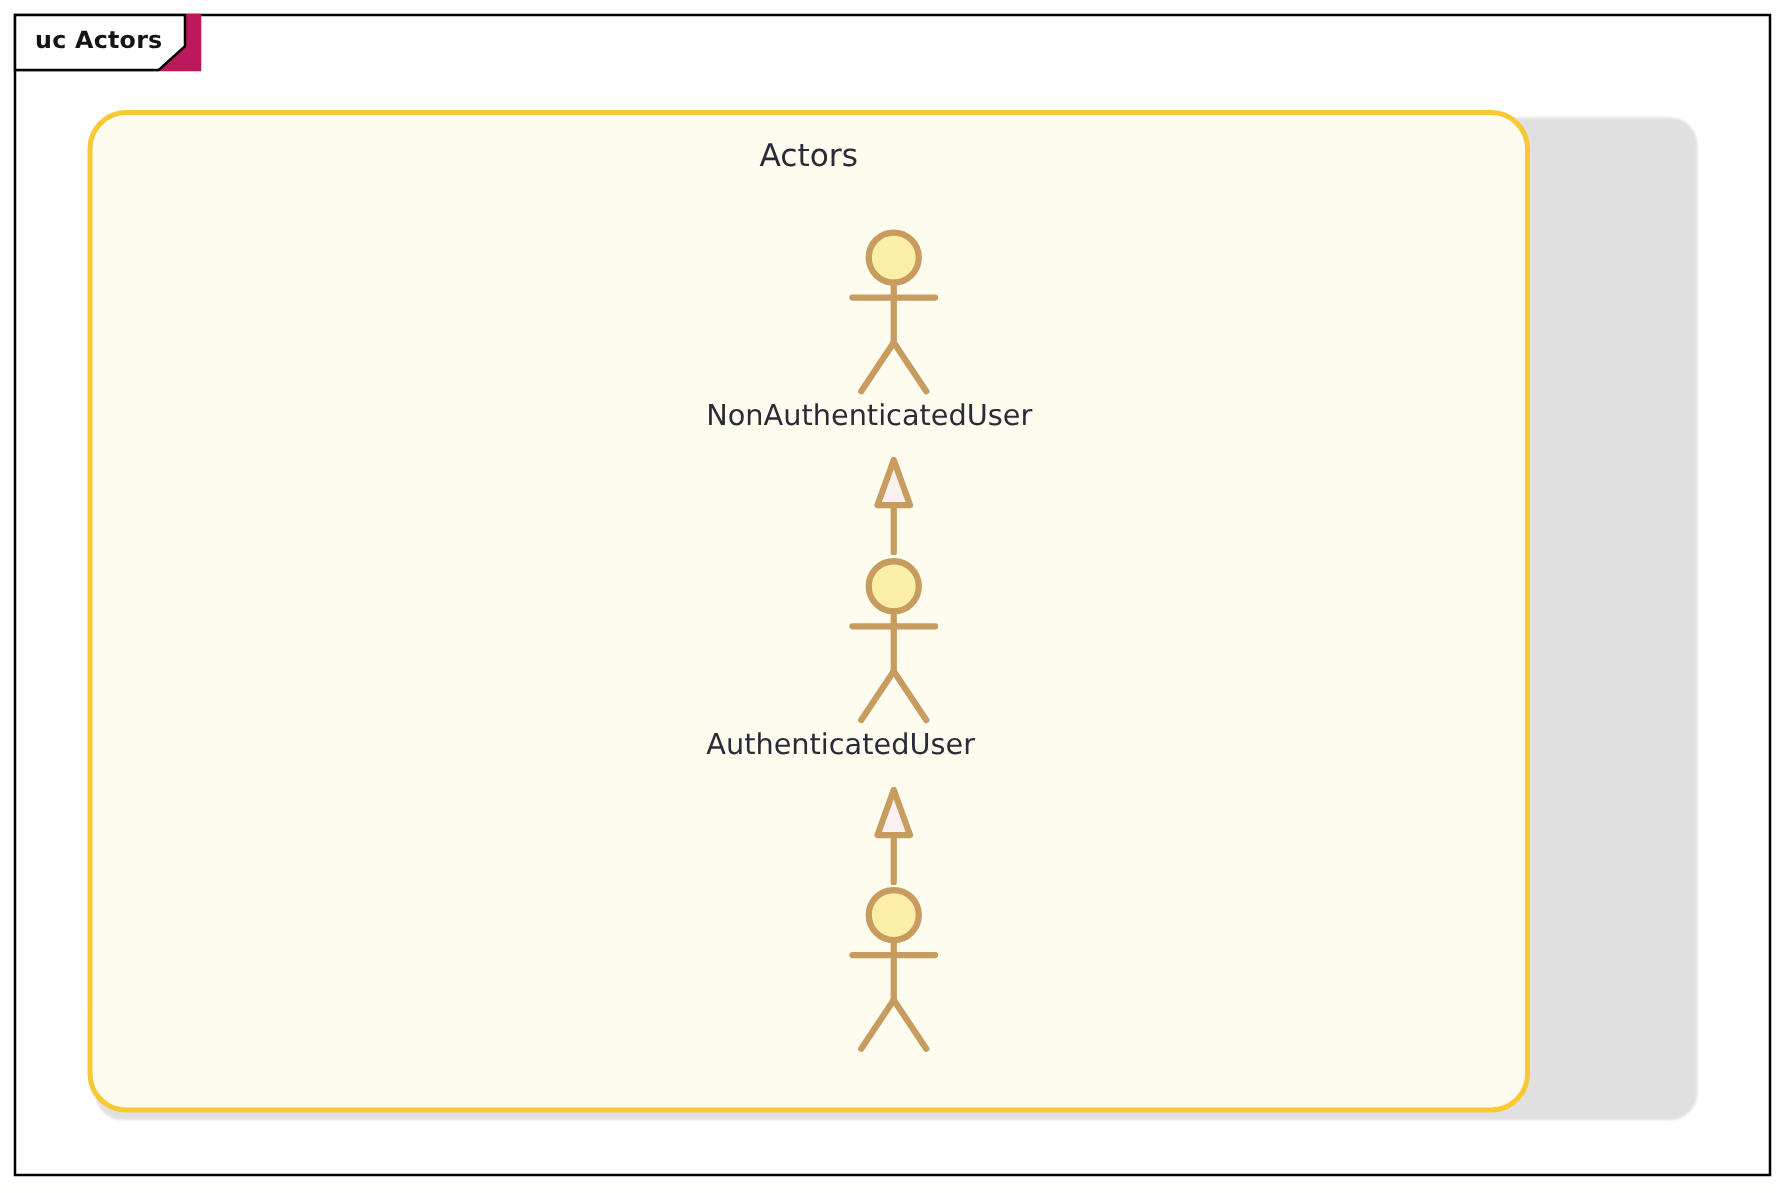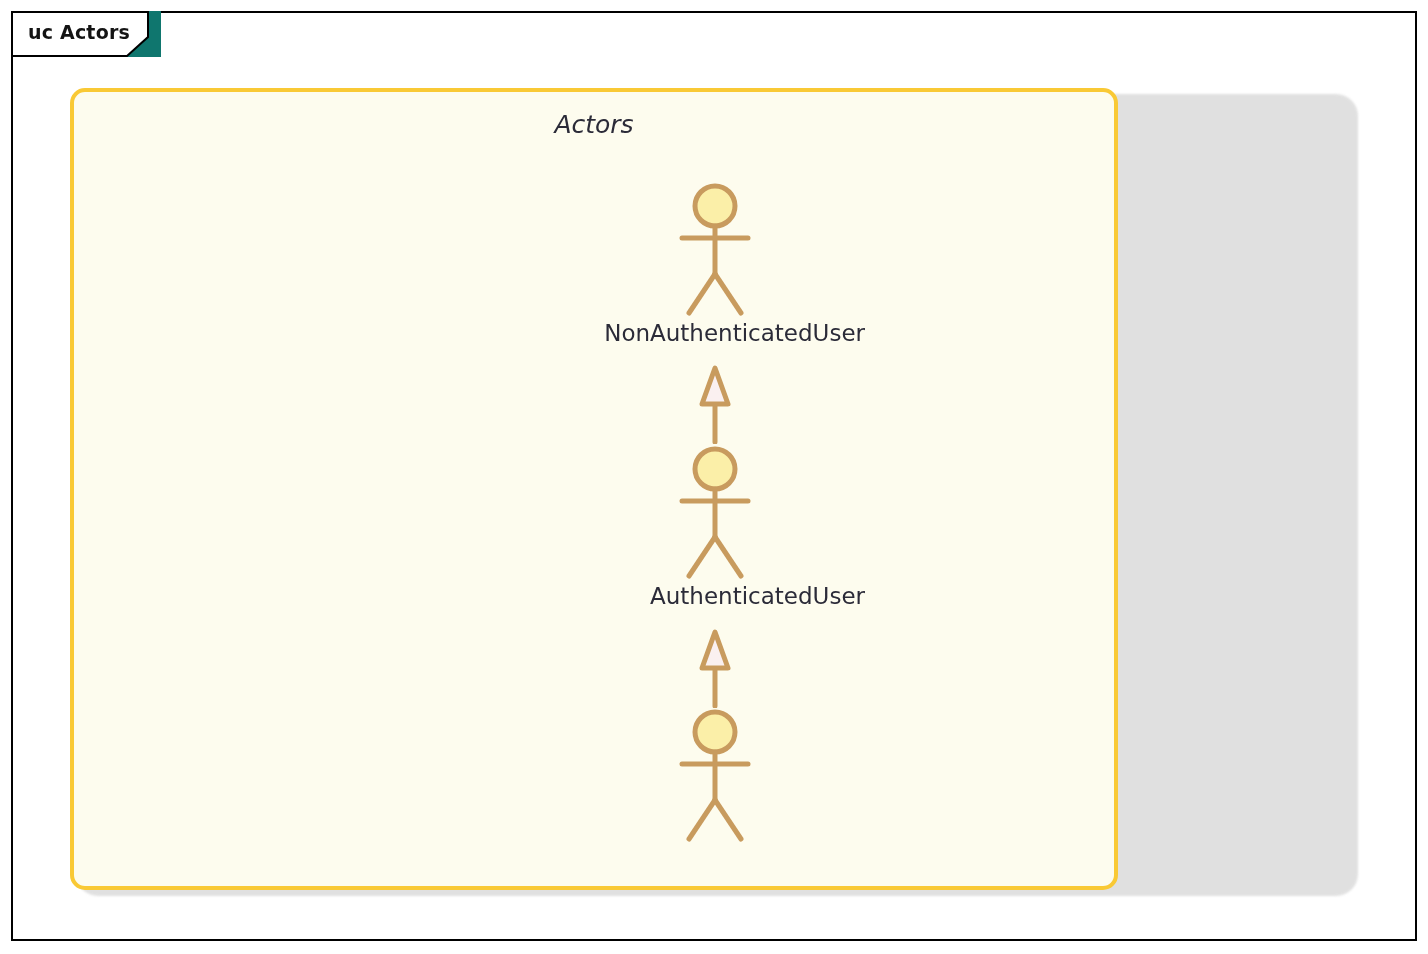--- a/index.html
+++ b/index.html
@@ -33,21 +33,21 @@
     background: transparent;
   }
 
   
   .frame-tab {
     position: absolute;
     left: 11px;
     top: 11px;
     width: 150px;
     height: 46px;
-    background: #0f766e;
+    background: #be185d;
   }
   .frame-tab svg {
     position: absolute;
     left: 0;
     top: 0;
     display: block;
   }
   .frame-tab-label {
     position: absolute;
     left: 17px;
@@ -71,44 +71,43 @@
     background: #c8c8c8;
     opacity: 0.55;
     filter: blur(1px);
   }
 
   
   .package {
     position: absolute;
     left: 70px;
     top: 88px;
-    width: 1048px;
+    width: 1154px;
     height: 802px;
     border: 4px solid #F9C935;
-    border-radius: 15px;
+    border-radius: 31px;
     background: #FDFCEE;
     box-sizing: border-box;
-    font-style: italic;
   }
   .package-title {
     position: absolute;
     left: 0;
     right: 0;
     top: 18px;
     text-align: center;
     font-size: 25px;
     color: #2B2B38;
     font-family: "DejaVu Sans", "Liberation Sans", sans-serif;
   }
 
   
   .actor {
     position: absolute;
     width: 300px;
-    text-align: right;
+    text-align: left;
   }
   .actor-figure {
     display: block;
     margin: 0 auto;
   }
   .actor-label {
     display: block;
     margin-top: 2px;
     font-size: 23px;
     color: #2B2B38;

